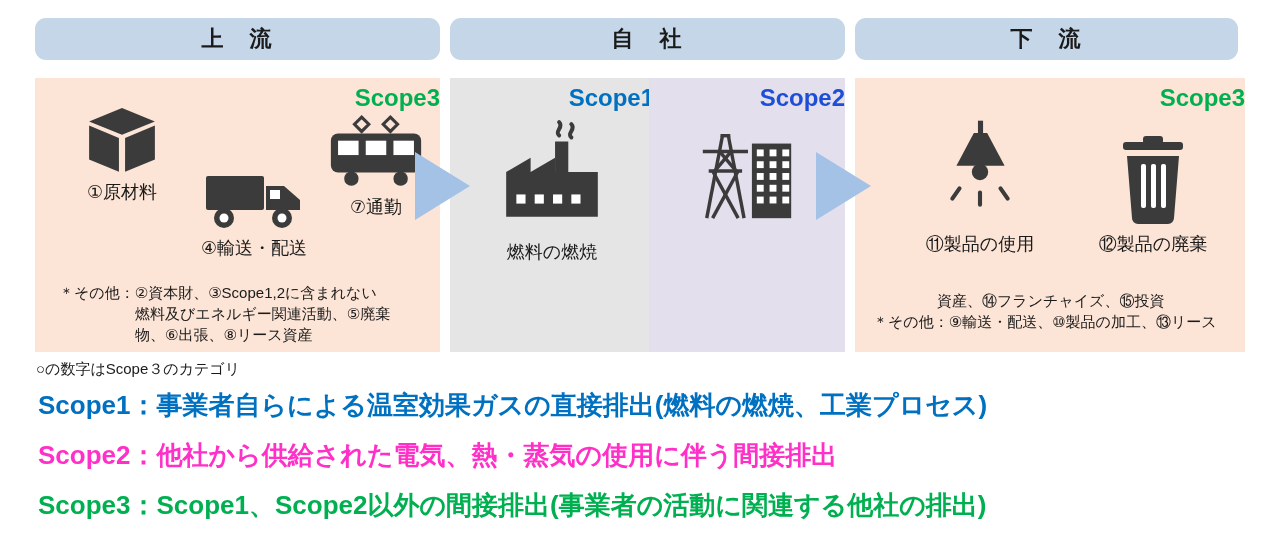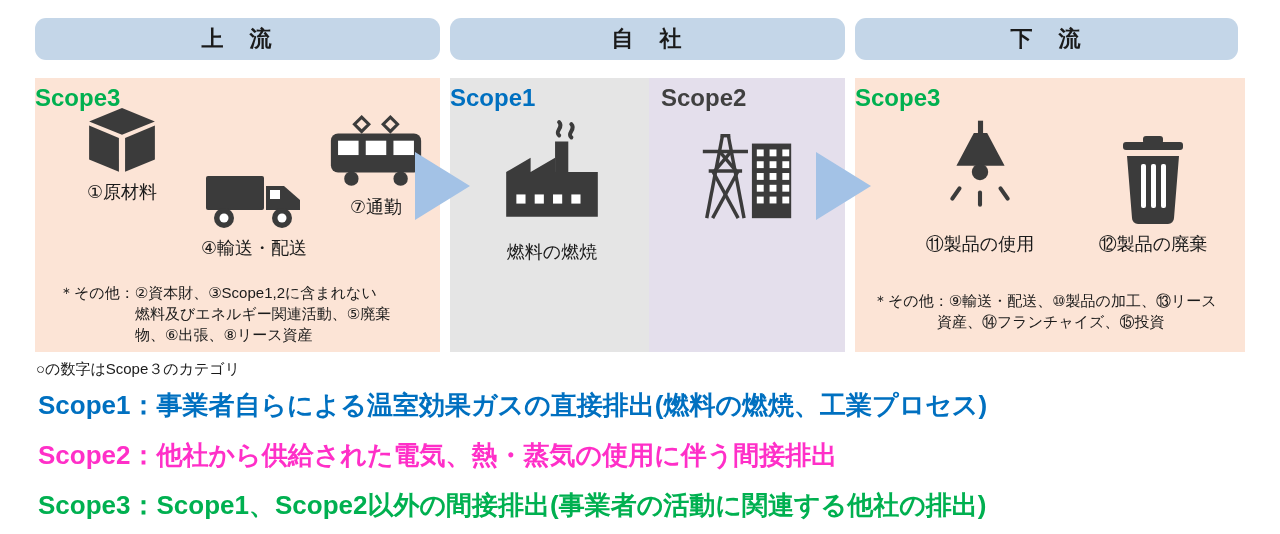--- a/index.html
+++ b/index.html
@@ -13,21 +13,21 @@
   .hdr-co{left:450px;width:395px;text-align:center;}
   .hdr-dn{left:855px;width:383px;}
 
   
   .panel{position:absolute;top:78px;height:274px;}
   .panel-up{left:35px;width:405px;background:#FCE4D6;}
   .panel-s1{left:450px;width:204px;background:#e5e5e5;}
   .panel-s2{left:649px;width:196px;background:#E4DFEC;}
   .panel-dn{left:855px;width:390px;background:#FCE4D6;}
 
-  .scope-label{position:absolute;top:6px;left:0;right:0;text-align:left;font-size:24px;font-weight:bold;}
+  .scope-label{position:absolute;top:6px;left:0;right:0;text-align:right;font-size:24px;font-weight:bold;}
 
   .icon-group{position:absolute;text-align:center;}
   .icon-group .icon{display:block;margin:0 auto;}
   .icon-label{font-size:18px;color:#1a1a1a;margin-top:2px;white-space:nowrap;}
 
   .note{position:absolute;font-size:15px;line-height:21px;color:#1a1a1a;}
   .note .ln{display:block;white-space:nowrap;}
   .note .indent{margin-left:76px;}
   .note-dn .indent{margin-left:64px;}
 
@@ -126,21 +126,21 @@
         <g fill="none" stroke="#3b3b3b" stroke-width="4" stroke-linecap="round">
           <path d="M62 16 c-5 -4 5 -8 0 -13"></path>
           <path d="M74 18 c-5 -4 5 -8 0 -13"></path>
         </g>
       </svg>
     </div>
     <div class="mid-item-label">燃料の燃焼</div>
   </div>
 
   <div class="panel panel-s2">
-    <div class="scope-label" style="color: #404040; padding-left: 12px;">Scope2</div>
+    <div class="scope-label" style="color: #1d4ed8; padding-left: 12px;">Scope2</div>
     <div class="mid-icon" style="top:48px;">
       <svg viewBox="0 0 110 94" width="108" height="96">
         <g stroke="#3b3b3b" stroke-width="3.5" fill="none">
           <path d="M14 92 L30 8"></path>
           <path d="M52 92 L36 8"></path>
           <path d="M10 24 H56"></path>
           <path d="M16 44 H50"></path>
           <path d="M28 8 h10"></path>
           <path d="M27 24 L44 44"></path>
           <path d="M39 24 L22 44"></path>
@@ -196,22 +196,22 @@
         <g fill="#fff">
           <rect x="26" y="30" width="5" height="44" rx="2"></rect>
           <rect x="36" y="30" width="5" height="44" rx="2"></rect>
           <rect x="46" y="30" width="5" height="44" rx="2"></rect>
         </g>
       </svg>
       <div class="icon-label">⑫製品の廃棄</div>
     </div>
 
     <div class="note note-dn" style="left:18px;top:212px;width:362px;">
+      <span class="ln indent">資産、⑭フランチャイズ、⑮投資</span>
       <span class="ln">＊その他：⑨輸送・配送、⑩製品の加工、⑬リース</span>
-      <span class="ln indent">資産、⑭フランチャイズ、⑮投資</span>
     </div>
   </div>
 
   <div class="caption">○の数字はScope３のカテゴリ</div>
 
   <div class="legend">
     <div class="legend-line" style="color: rgb(0, 112, 192);">Scope1：事業者自らによる温室効果ガスの直接排出(燃料の燃焼、工業プロセス)</div>
     <div class="legend-line" style="color: rgb(255, 47, 200);">Scope2：他社から供給された電気、熱・蒸気の使用に伴う間接排出</div>
     <div class="legend-line" style="color: rgb(0, 176, 80);">Scope3：Scope1、Scope2以外の間接排出(事業者の活動に関連する他社の排出)</div>
   </div>

